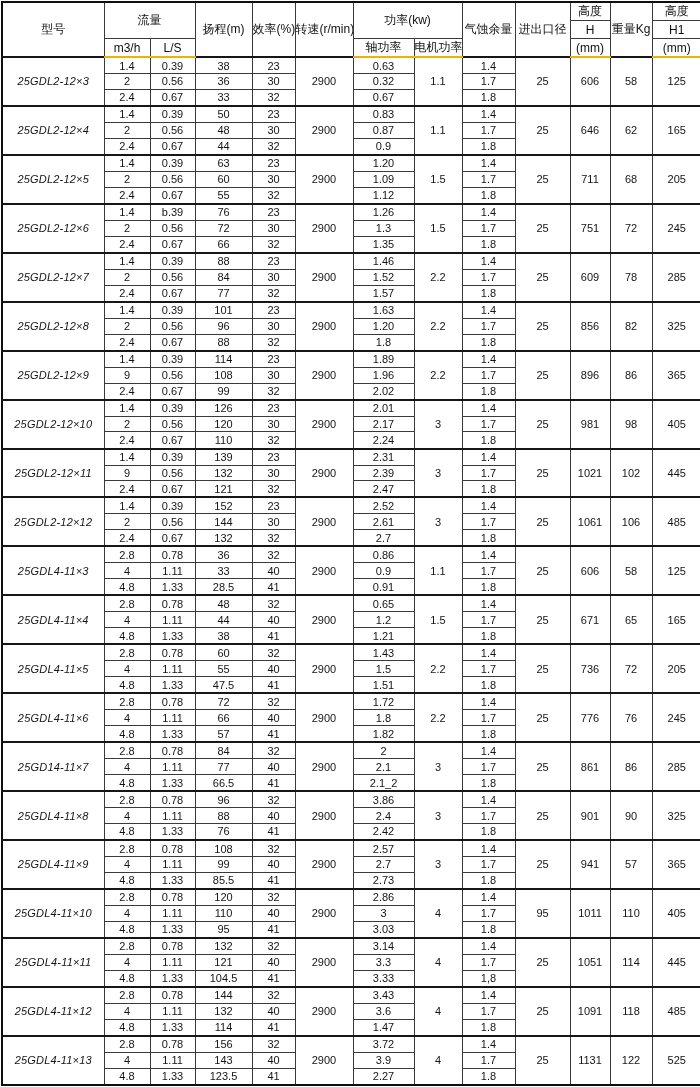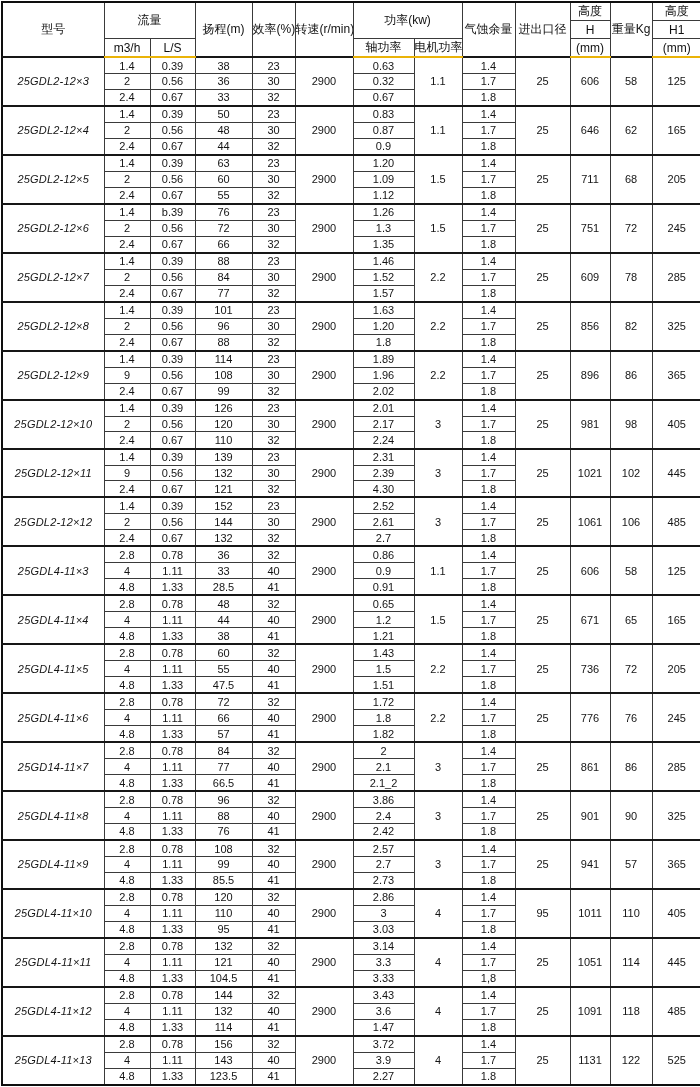--- a/index.html
+++ b/index.html
@@ -373,21 +373,21 @@
           <td>132</td>
           <td>30</td>
           <td>2.39</td>
           <td>1.7</td>
         </tr>
         <tr>
           <td>2.4</td>
           <td>0.67</td>
           <td>121</td>
           <td>32</td>
-          <td>4.30</td>
+          <td>2.47</td>
           <td>1.8</td>
         </tr>
         <tr class="block-start">
           <td rowspan="3" class="model-cell">25GDL2-12×12</td>
           <td>1.4</td>
           <td>0.39</td>
           <td>152</td>
           <td>23</td>
           <td rowspan="3">2900</td>
           <td>2.52</td>

